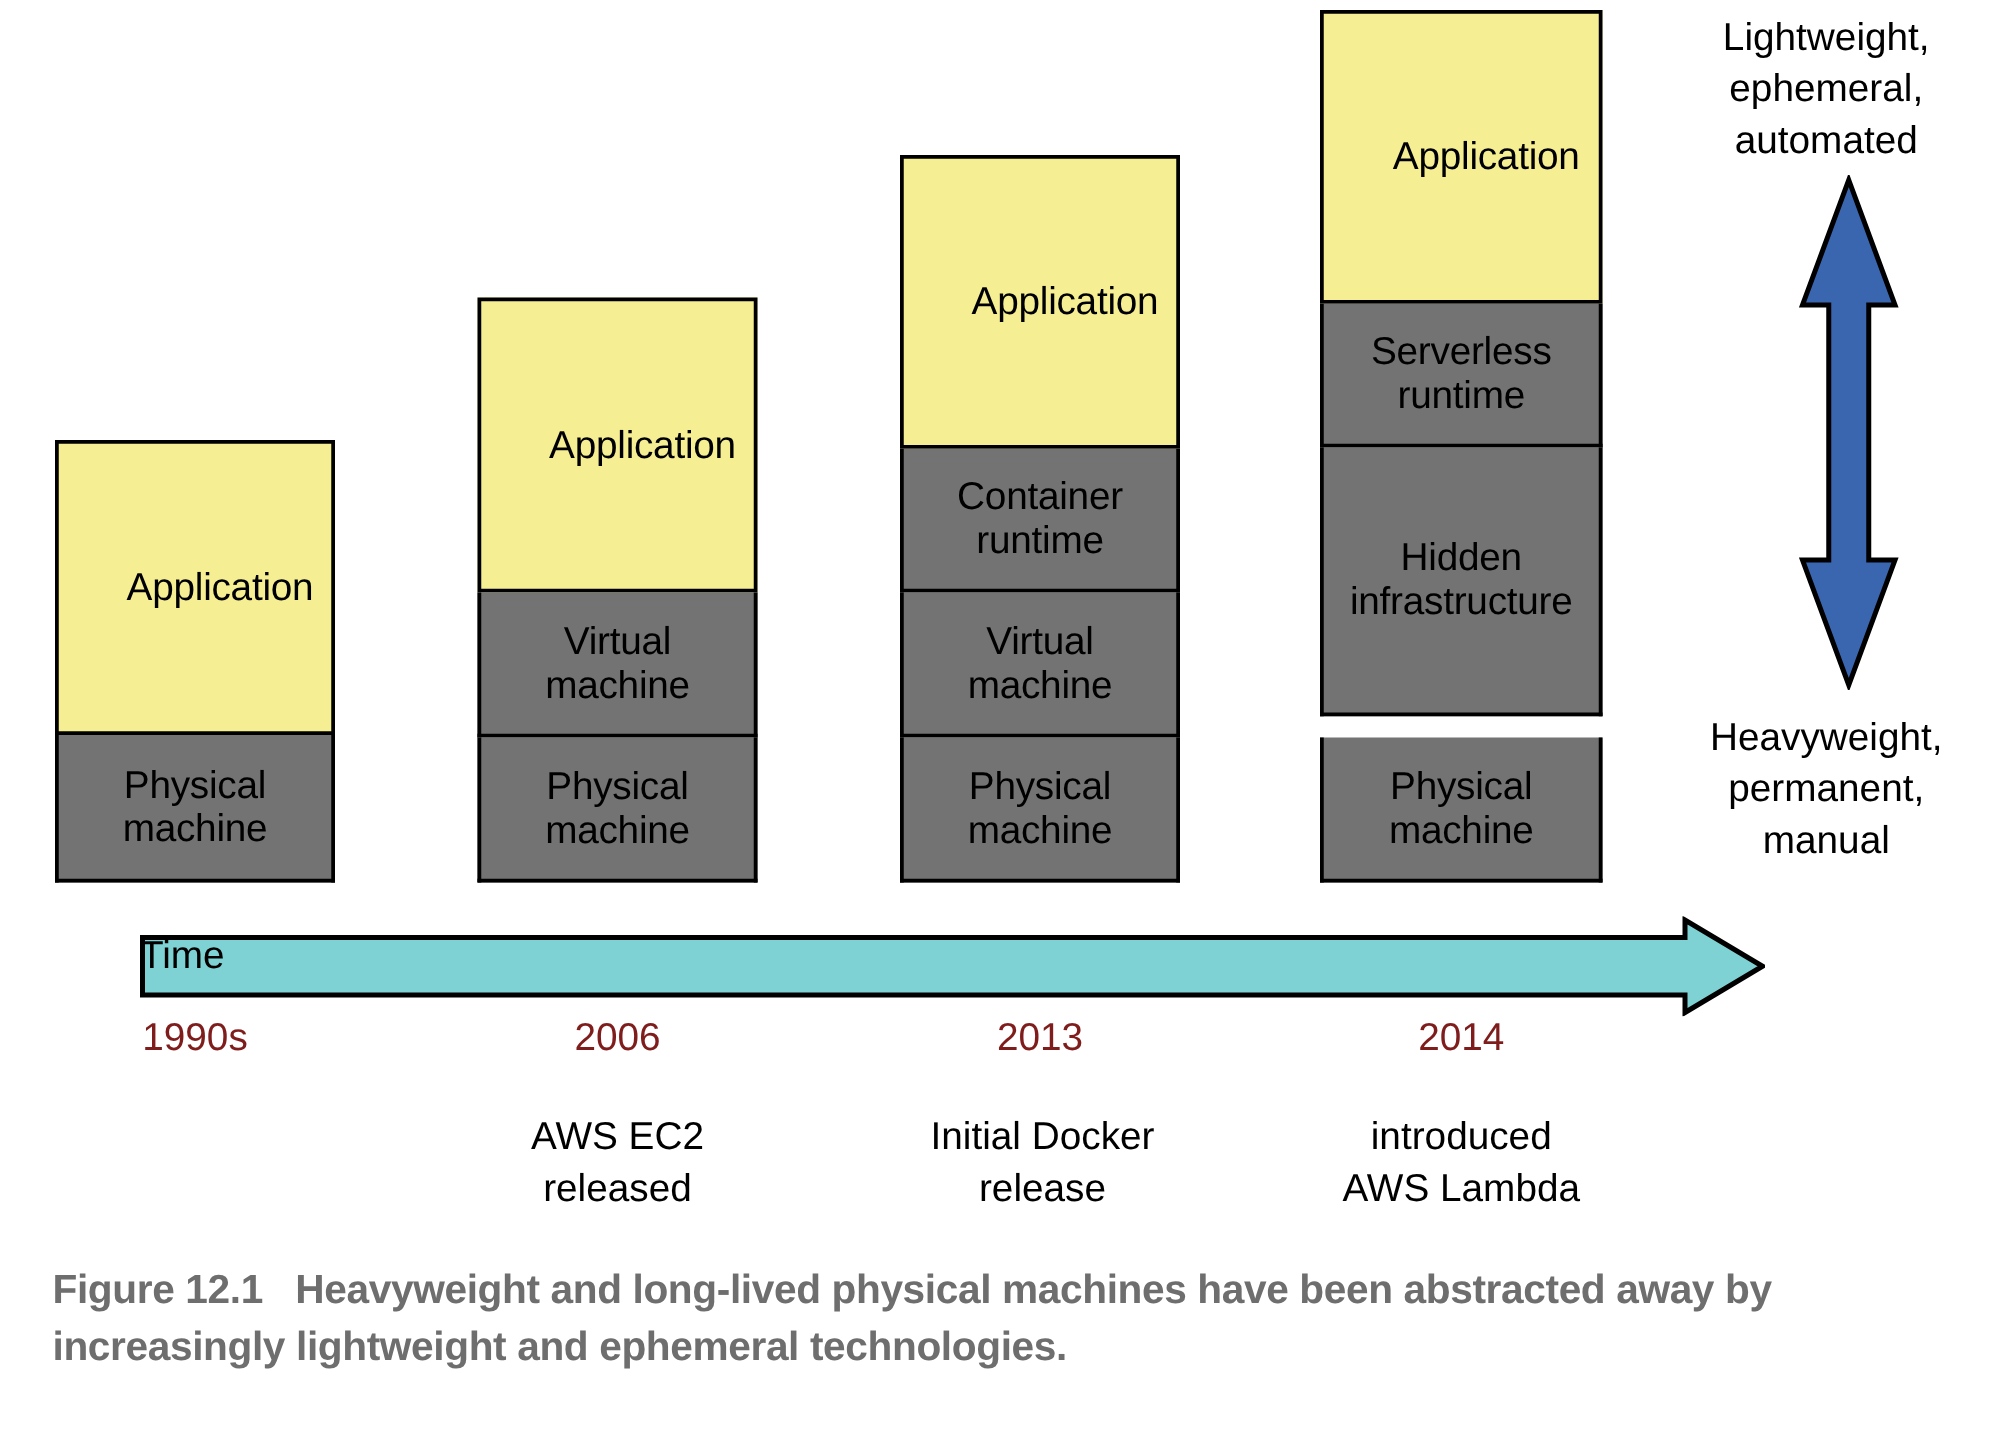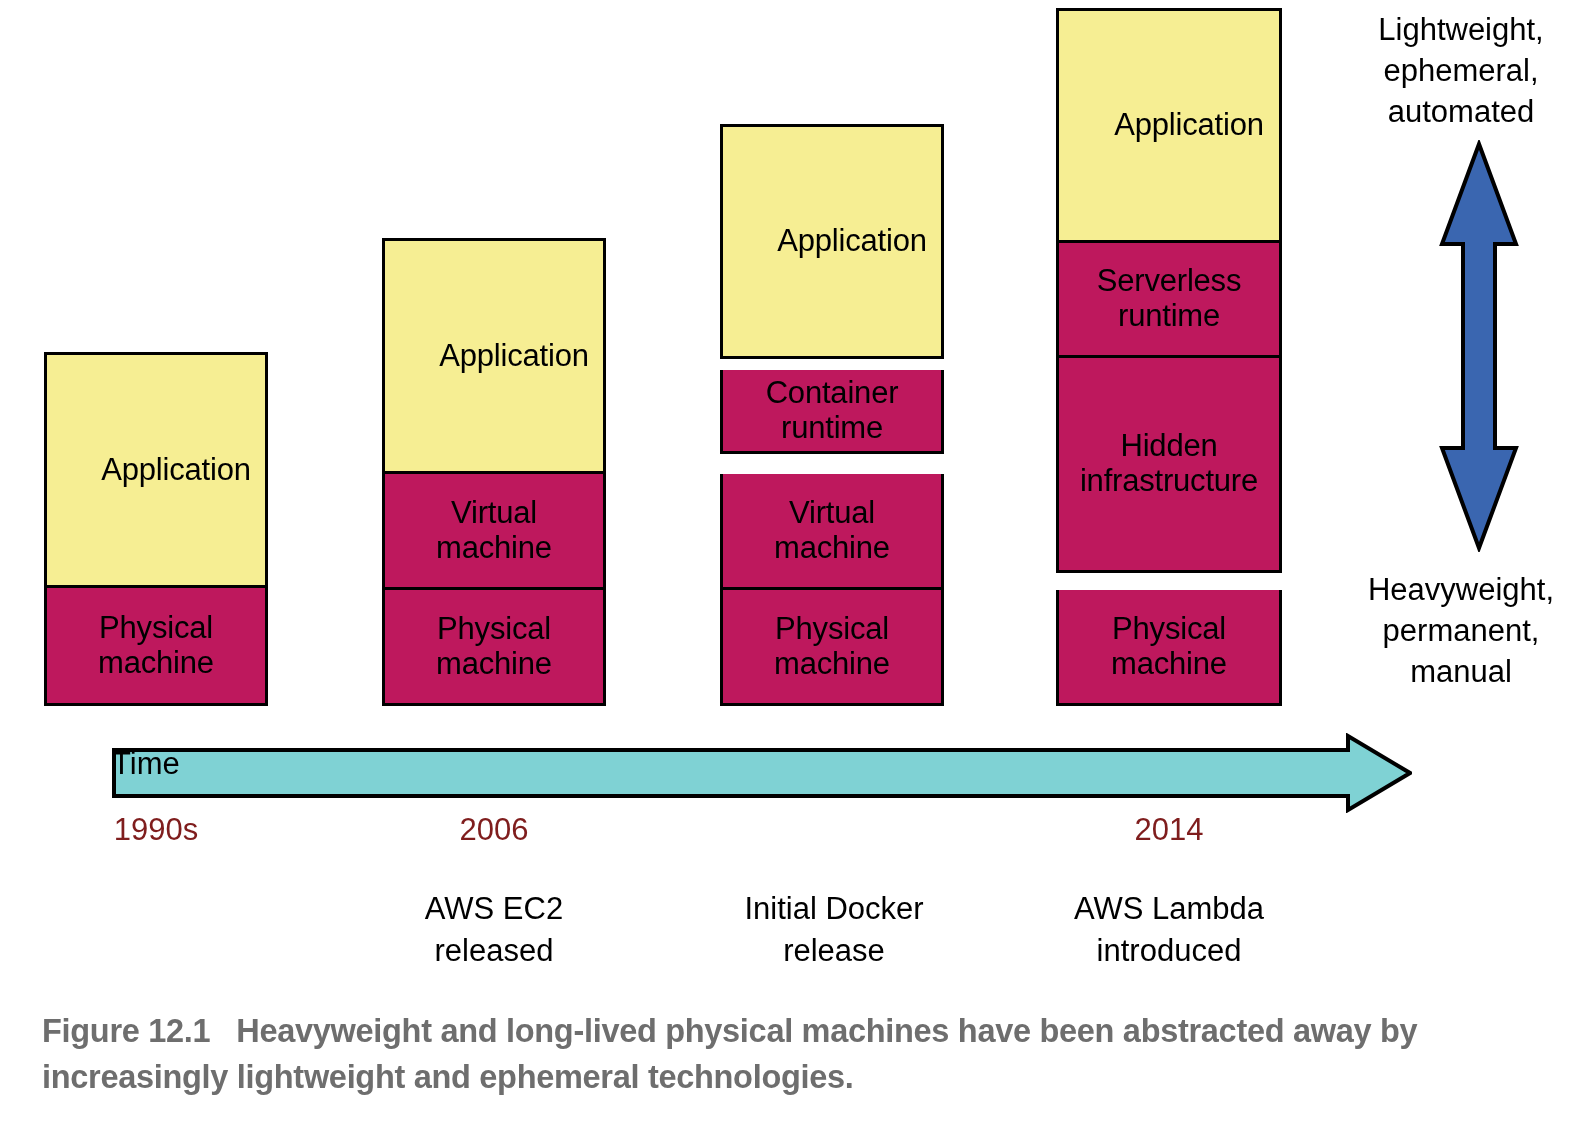--- a/index.html
+++ b/index.html
@@ -22,21 +22,21 @@
   .stack {
     position: absolute;
     box-sizing: border-box;
   }
   .layer {
     position: absolute;
     left: 0;
     width: 100%;
     box-sizing: border-box;
     border: 3px solid #000000;
-    background: #be185d;
+    background: #737373;
     display: flex;
     align-items: center;
     justify-content: center;
     text-align: center;
     line-height: 1.12;
     font-size: 31px;
     color: #000000;
     letter-spacing: -0.2px;
   }
   .layer.app {
@@ -162,21 +162,21 @@
         <span>Physical</span><br>
         <span>machine</span>
       </span>
     </div>
   </div>
 
   <div class="stack" id="col3" style="left:720px; top:124px; width:224px; height:582px;">
     <div class="layer app" style="top:0px; height:235px;">
       <span class="txt">Application</span>
     </div>
-    <div class="layer" style="top:246px; height:84px;">
+    <div class="layer" style="top:235px; height:115px;">
       <span class="txt">
         <span>Container</span><br>
         <span>runtime</span>
       </span>
     </div>
     <div class="layer" style="top:350px; height:116px;">
       <span class="txt">
         <span>Virtual</span><br>
         <span>machine</span>
       </span>
@@ -232,32 +232,33 @@
     <div>automated</div>
   </div>
   <div class="side-caption" id="caption-bottom">
     <div>Heavyweight,</div>
     <div>permanent,</div>
     <div>manual</div>
   </div>
 
   <div class="year" style="left:26px;">1990s</div>
   <div class="year" style="left:364px;">2006</div>
+  <div class="year" style="left:702px;">2013</div>
   <div class="year" style="left:1039px;">2014</div>
 
   <div class="event" style="left:344px;">
     <div>AWS EC2</div>
     <div>released</div>
   </div>
   <div class="event" style="left:684px;">
     <div>Initial Docker</div>
     <div>release</div>
   </div>
   <div class="event" style="left:1019px;">
+    <div>introduced</div>
     <div>AWS Lambda</div>
-    <div>introduced</div>
   </div>
 
   <div id="figure-caption">
     <span class="fig-num">Figure 12.1</span><span>Heavyweight and long-lived physical machines have been abstracted away by increasingly lightweight and ephemeral technologies.</span>
   </div>
 
 </div>
 
 </body></html>

